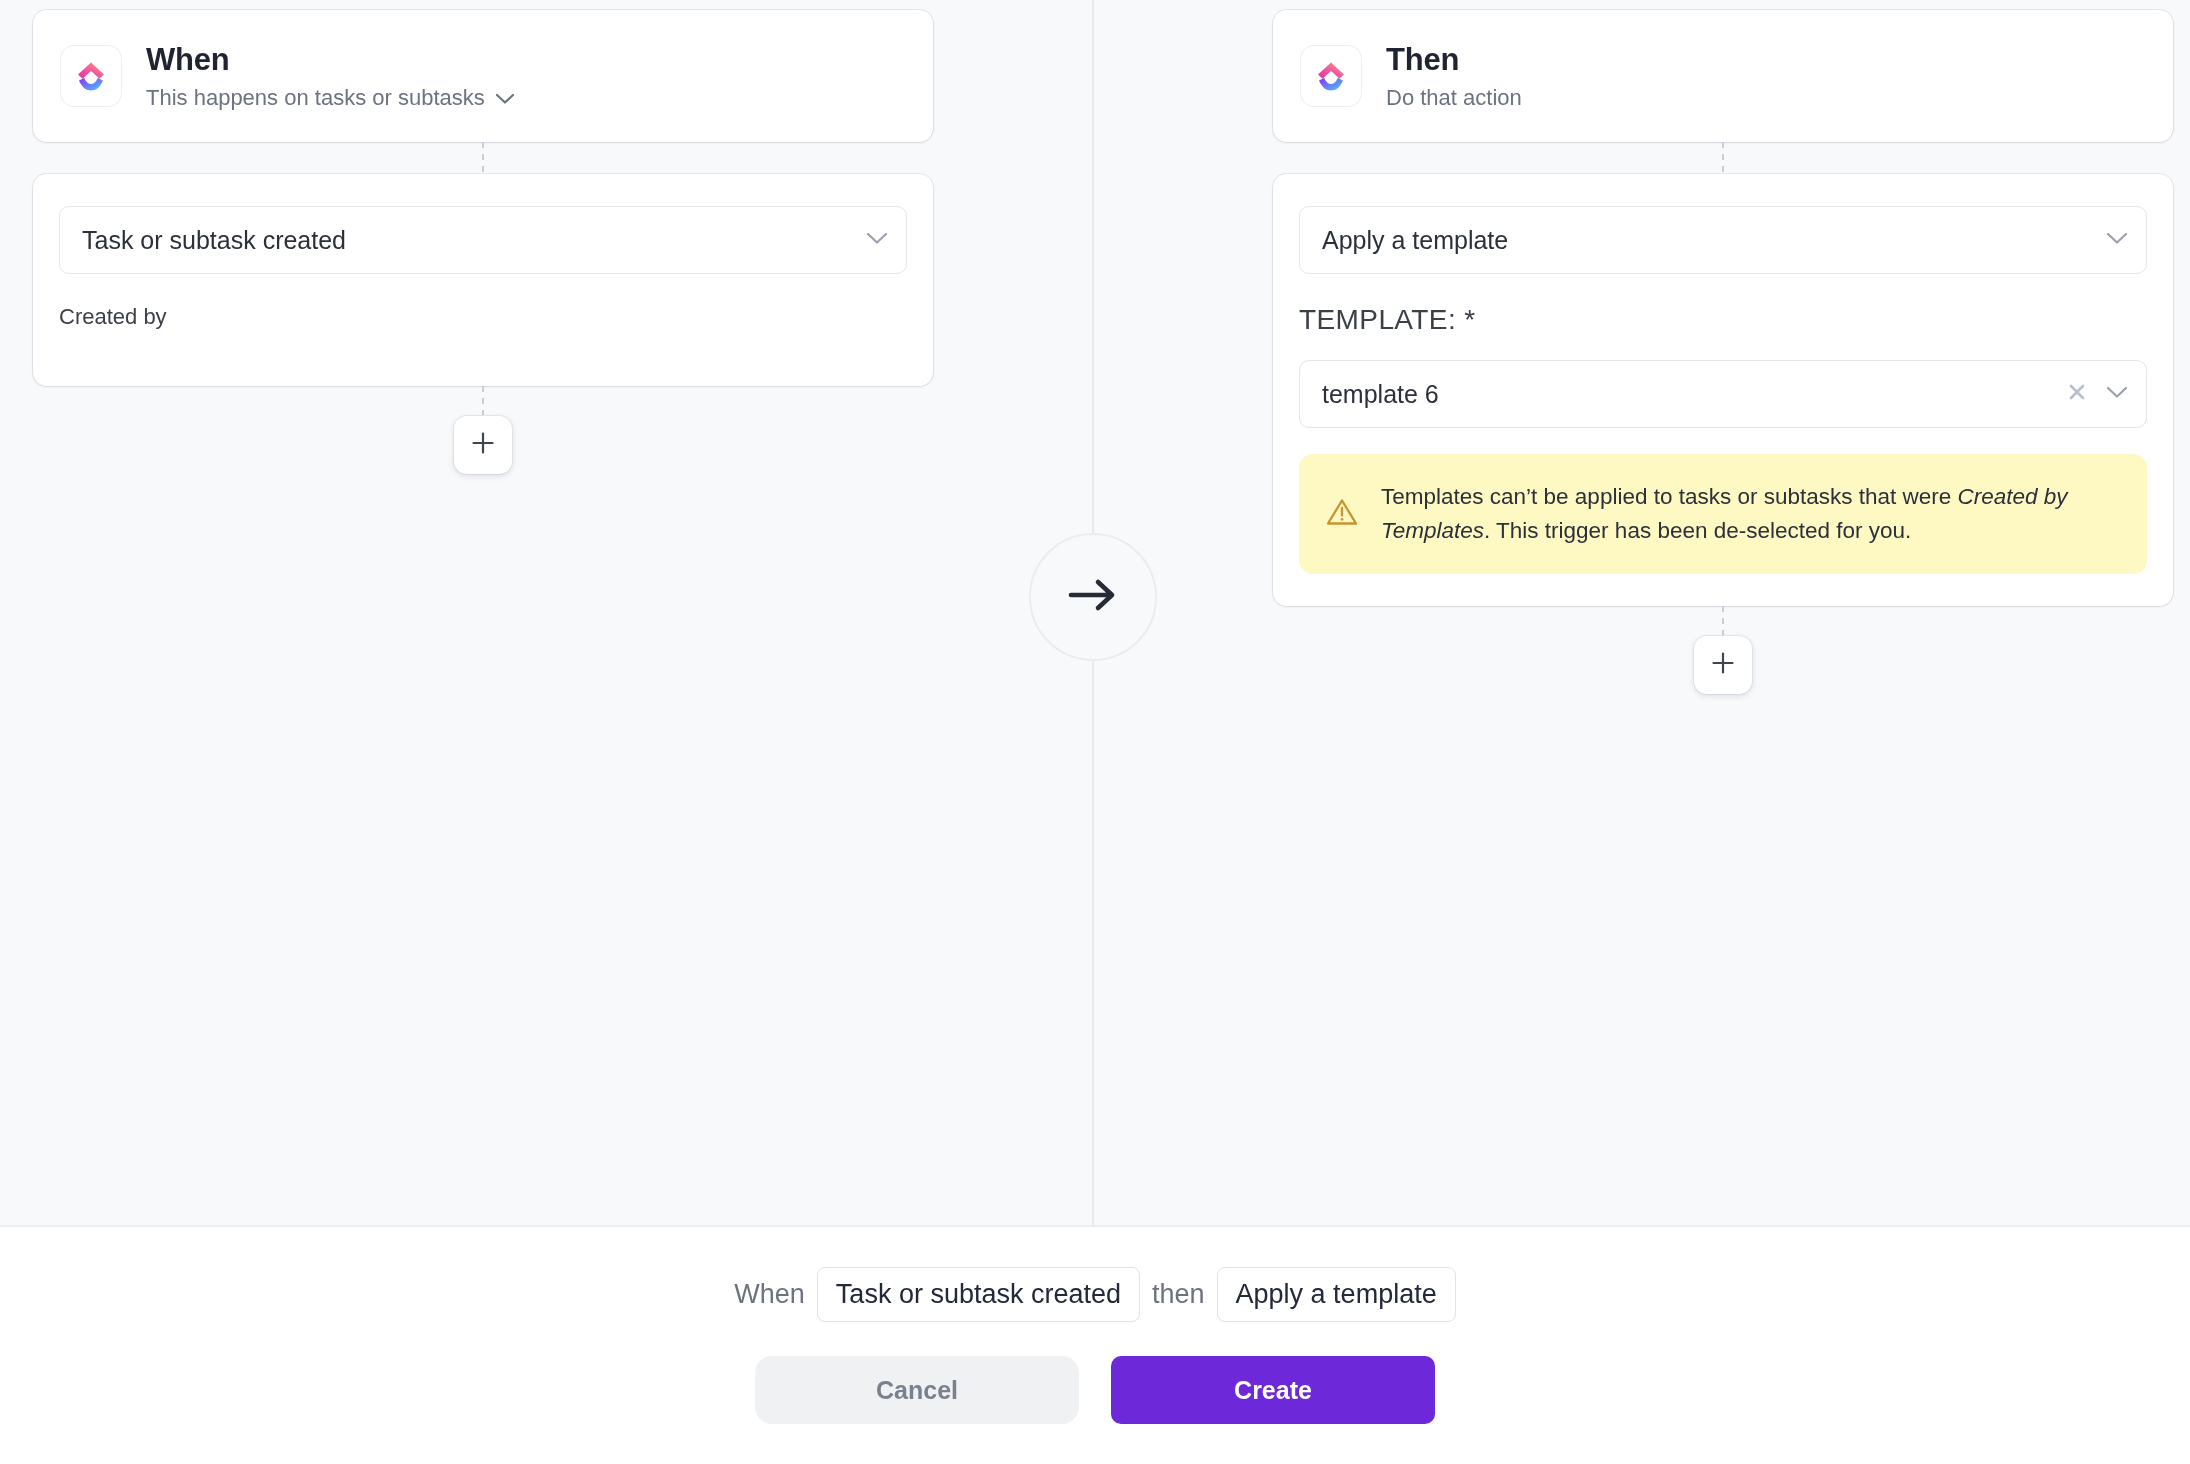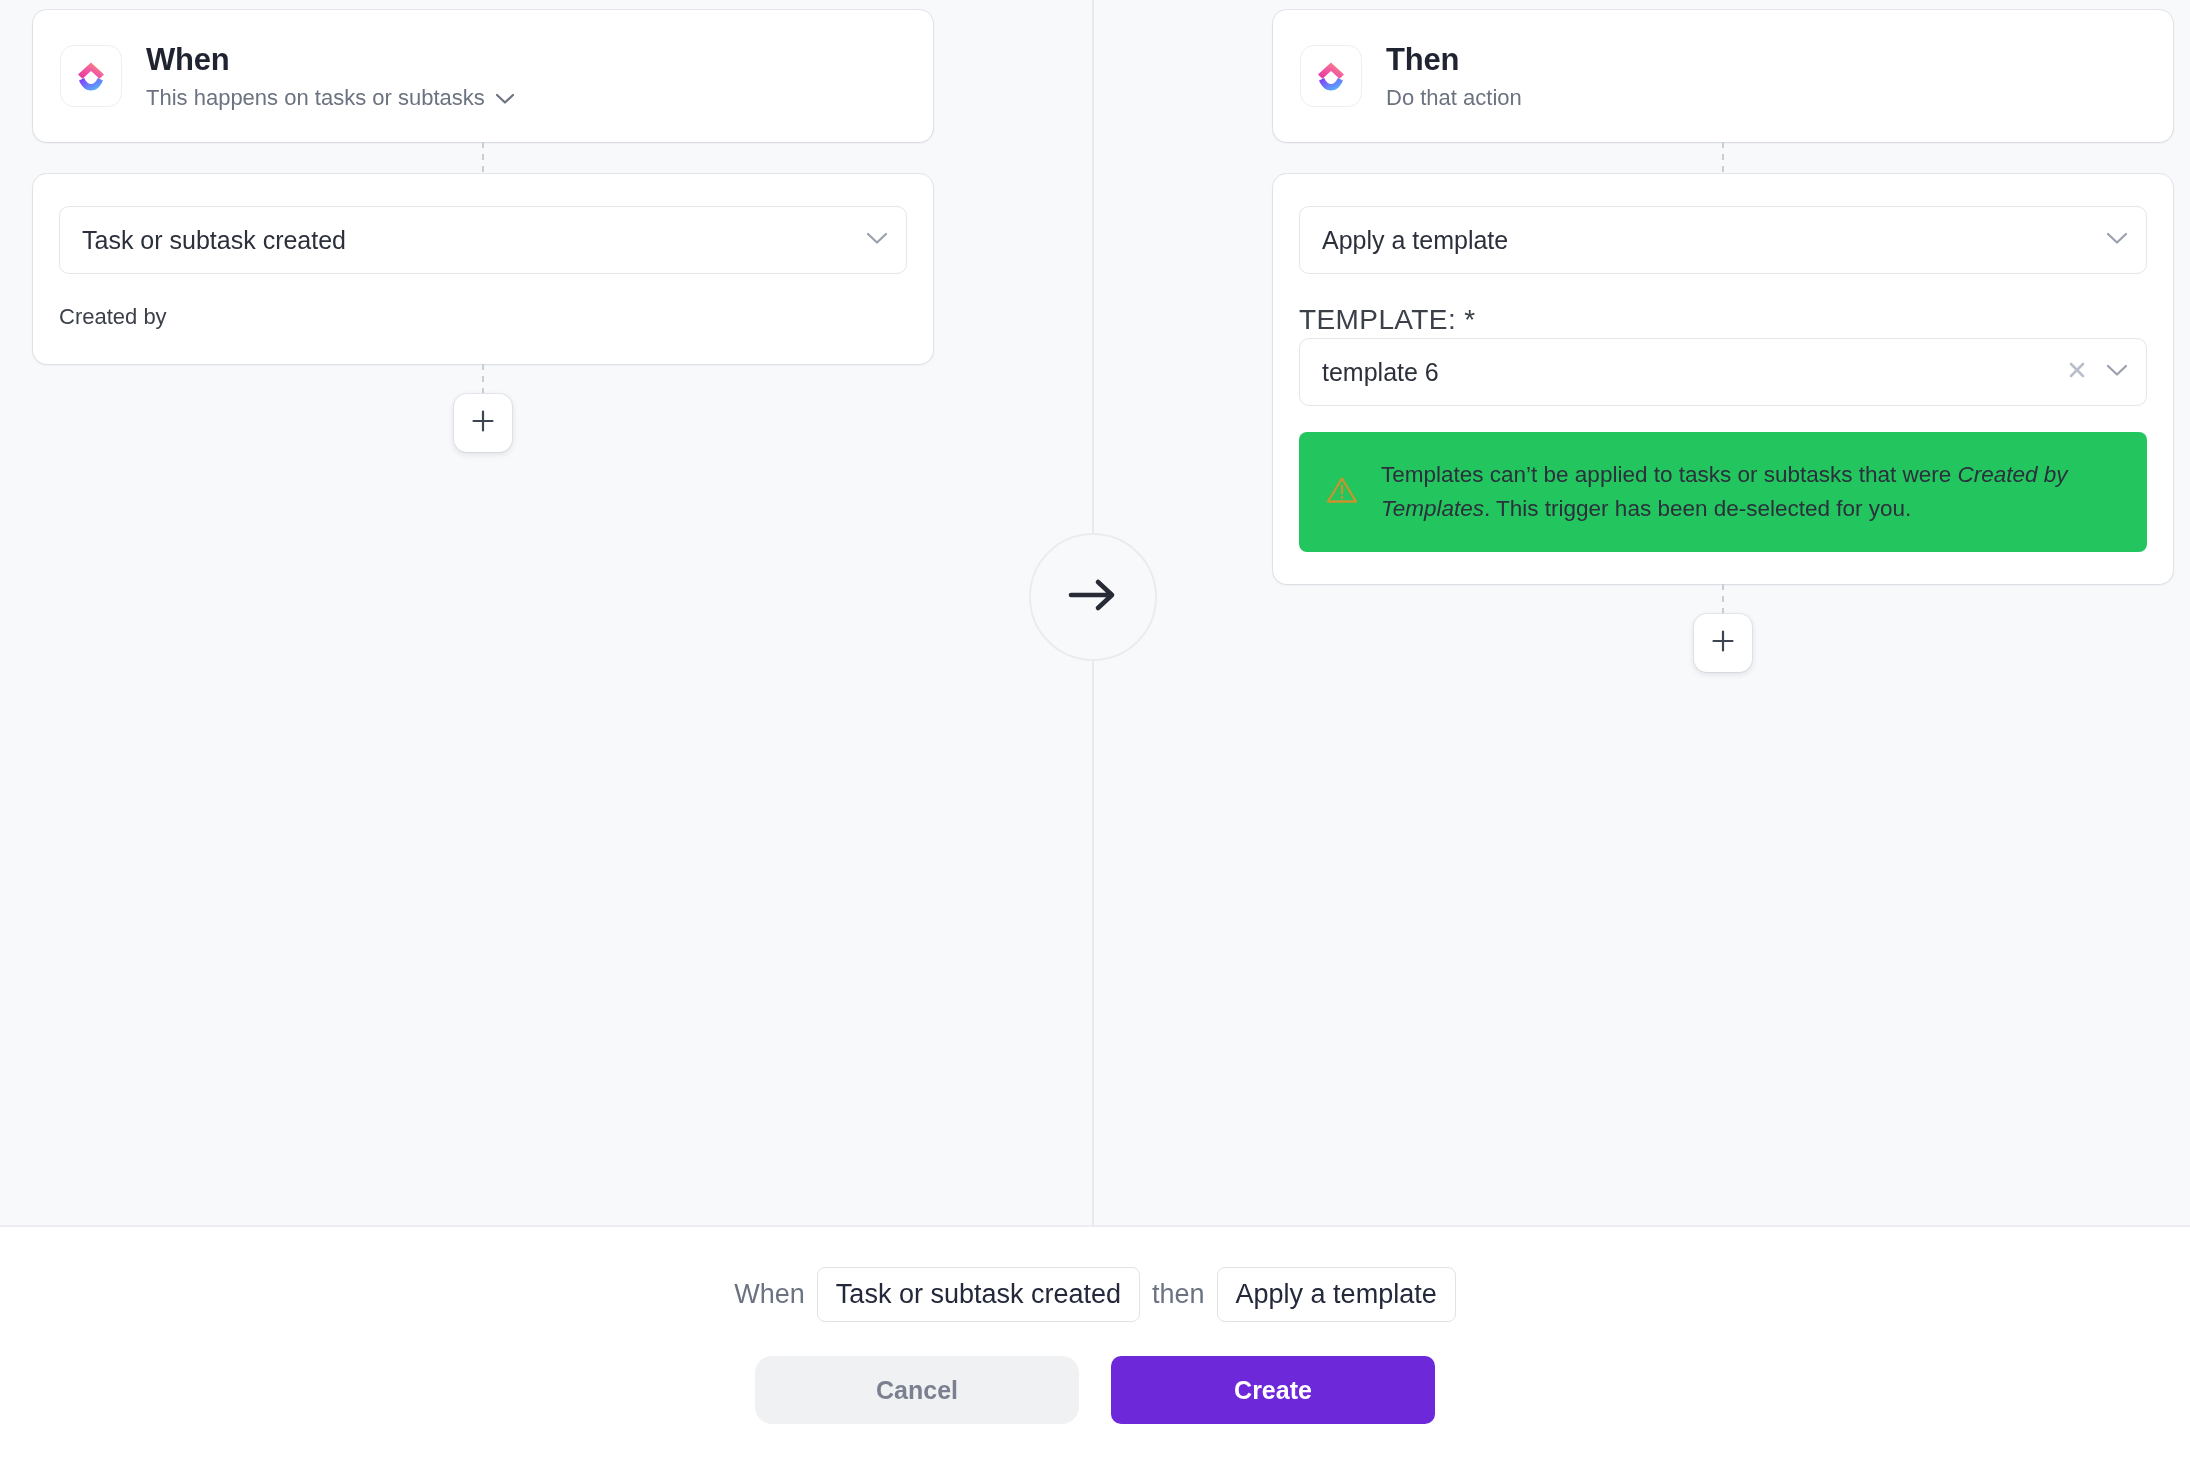--- a/index.html
+++ b/index.html
@@ -137,35 +137,35 @@
     right: 18px;
     top: 50%;
     transform: translateY(-50%);
     display: flex;
     align-items: center;
     gap: 18px;
   }
 
   .field-label {
     margin-top: 30px;
-    margin-bottom: 2px;
+    margin-bottom: 24px;
     font-size: 22px;
     color: #3b4049;
   }
   .field-label.caps {
     font-size: 28px;
     letter-spacing: .4px;
     color: #3b4049;
   }
 
   
   .warning {
     margin-top: 26px;
-    background: #22c55e;
-    border-radius: 8px;
+    background: #fef9c3;
+    border-radius: 14px;
     padding: 26px 30px 26px 26px;
     display: flex;
     align-items: center;
     gap: 22px;
   }
   .warning .w-icon { flex: 0 0 auto; }
   .warning .w-text {
     font-size: 22.5px;
     line-height: 1.5;
     color: #2b303b;

